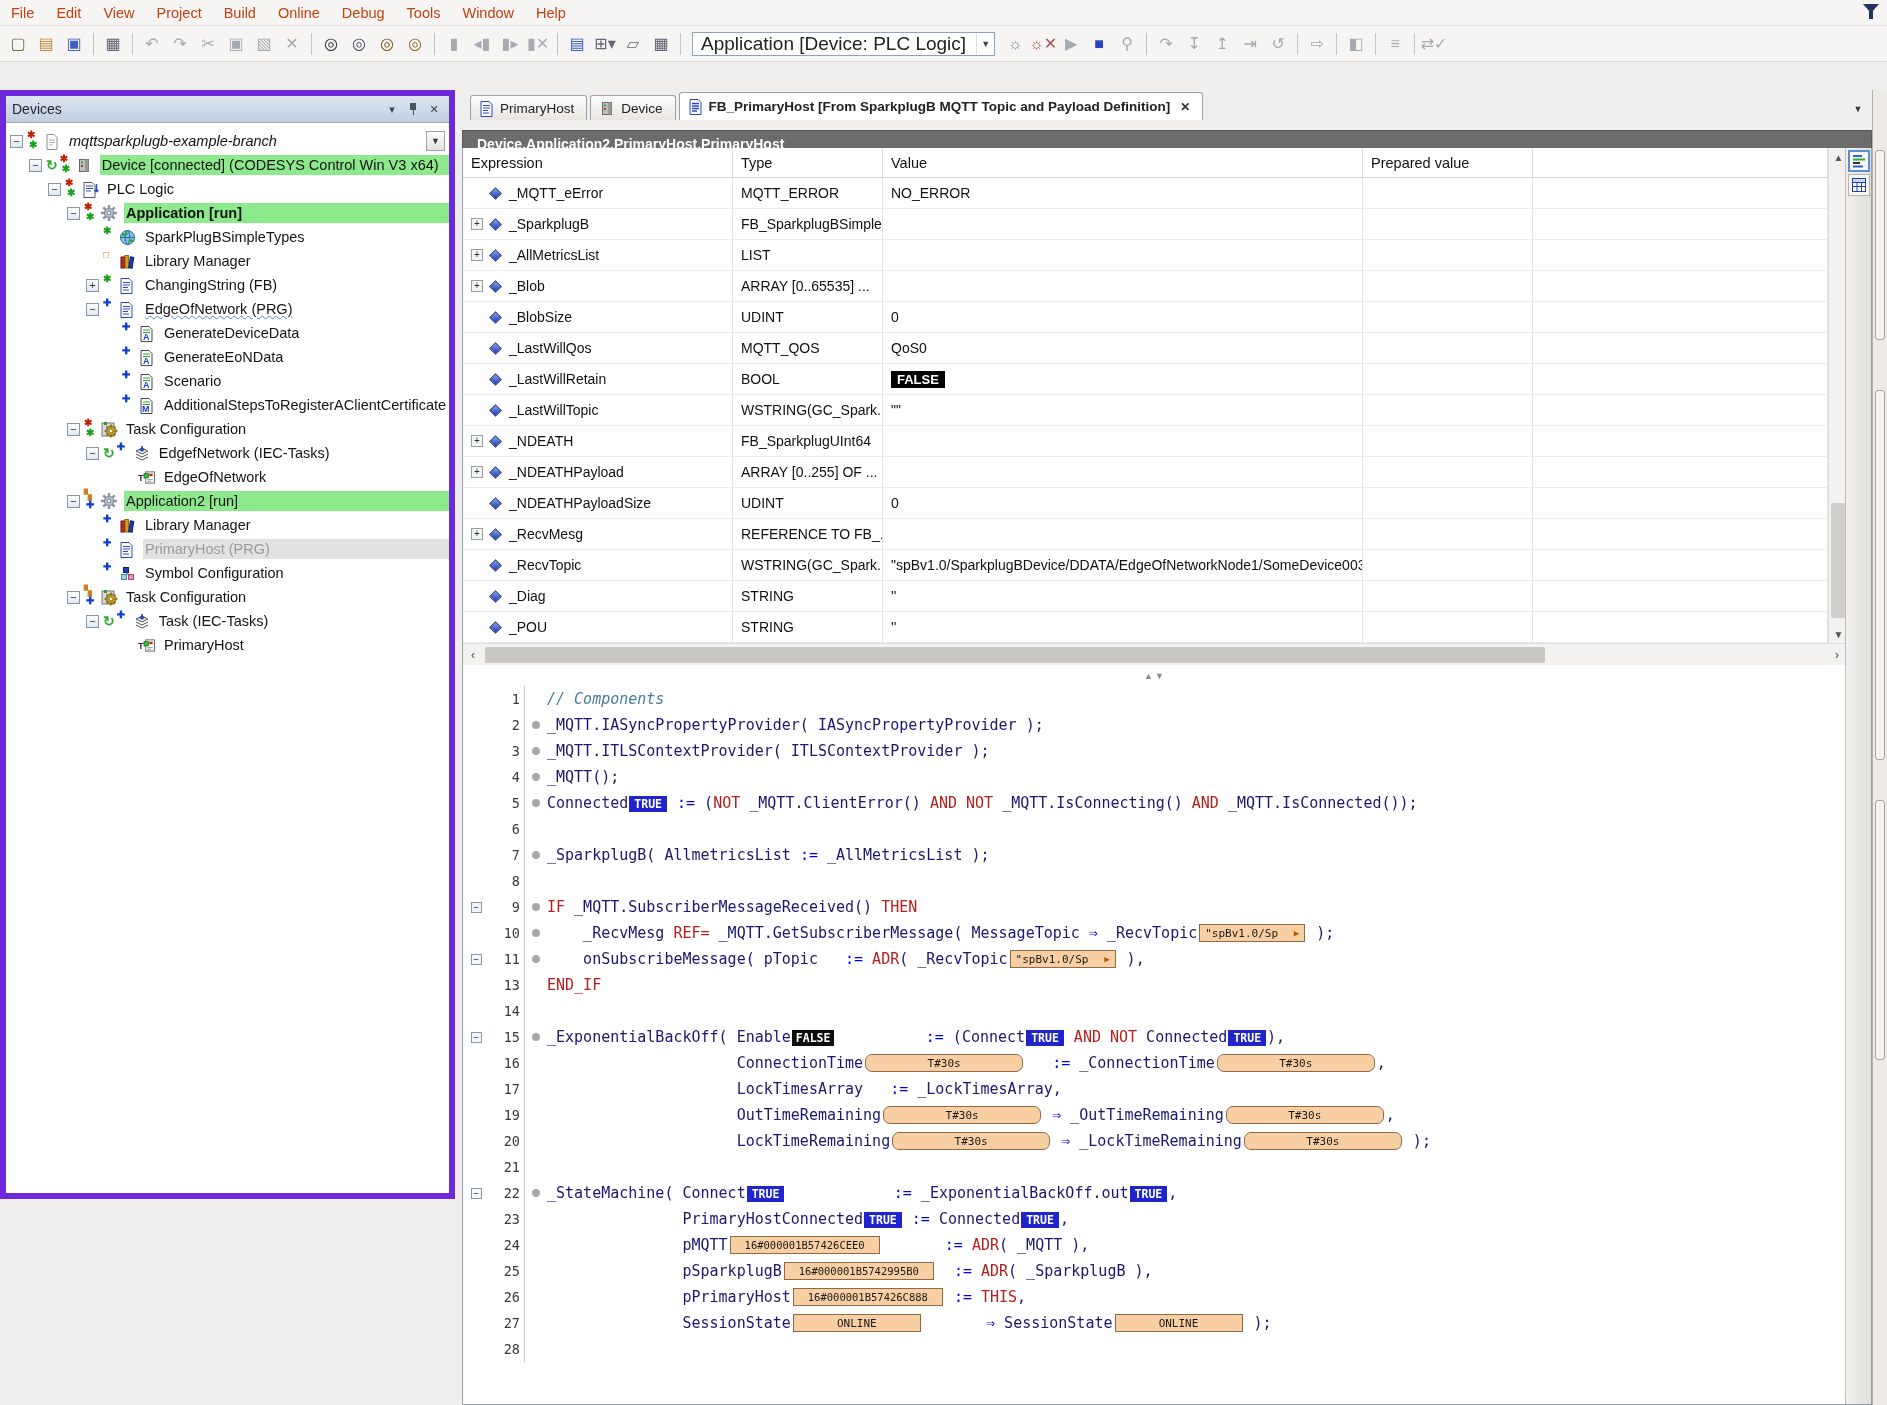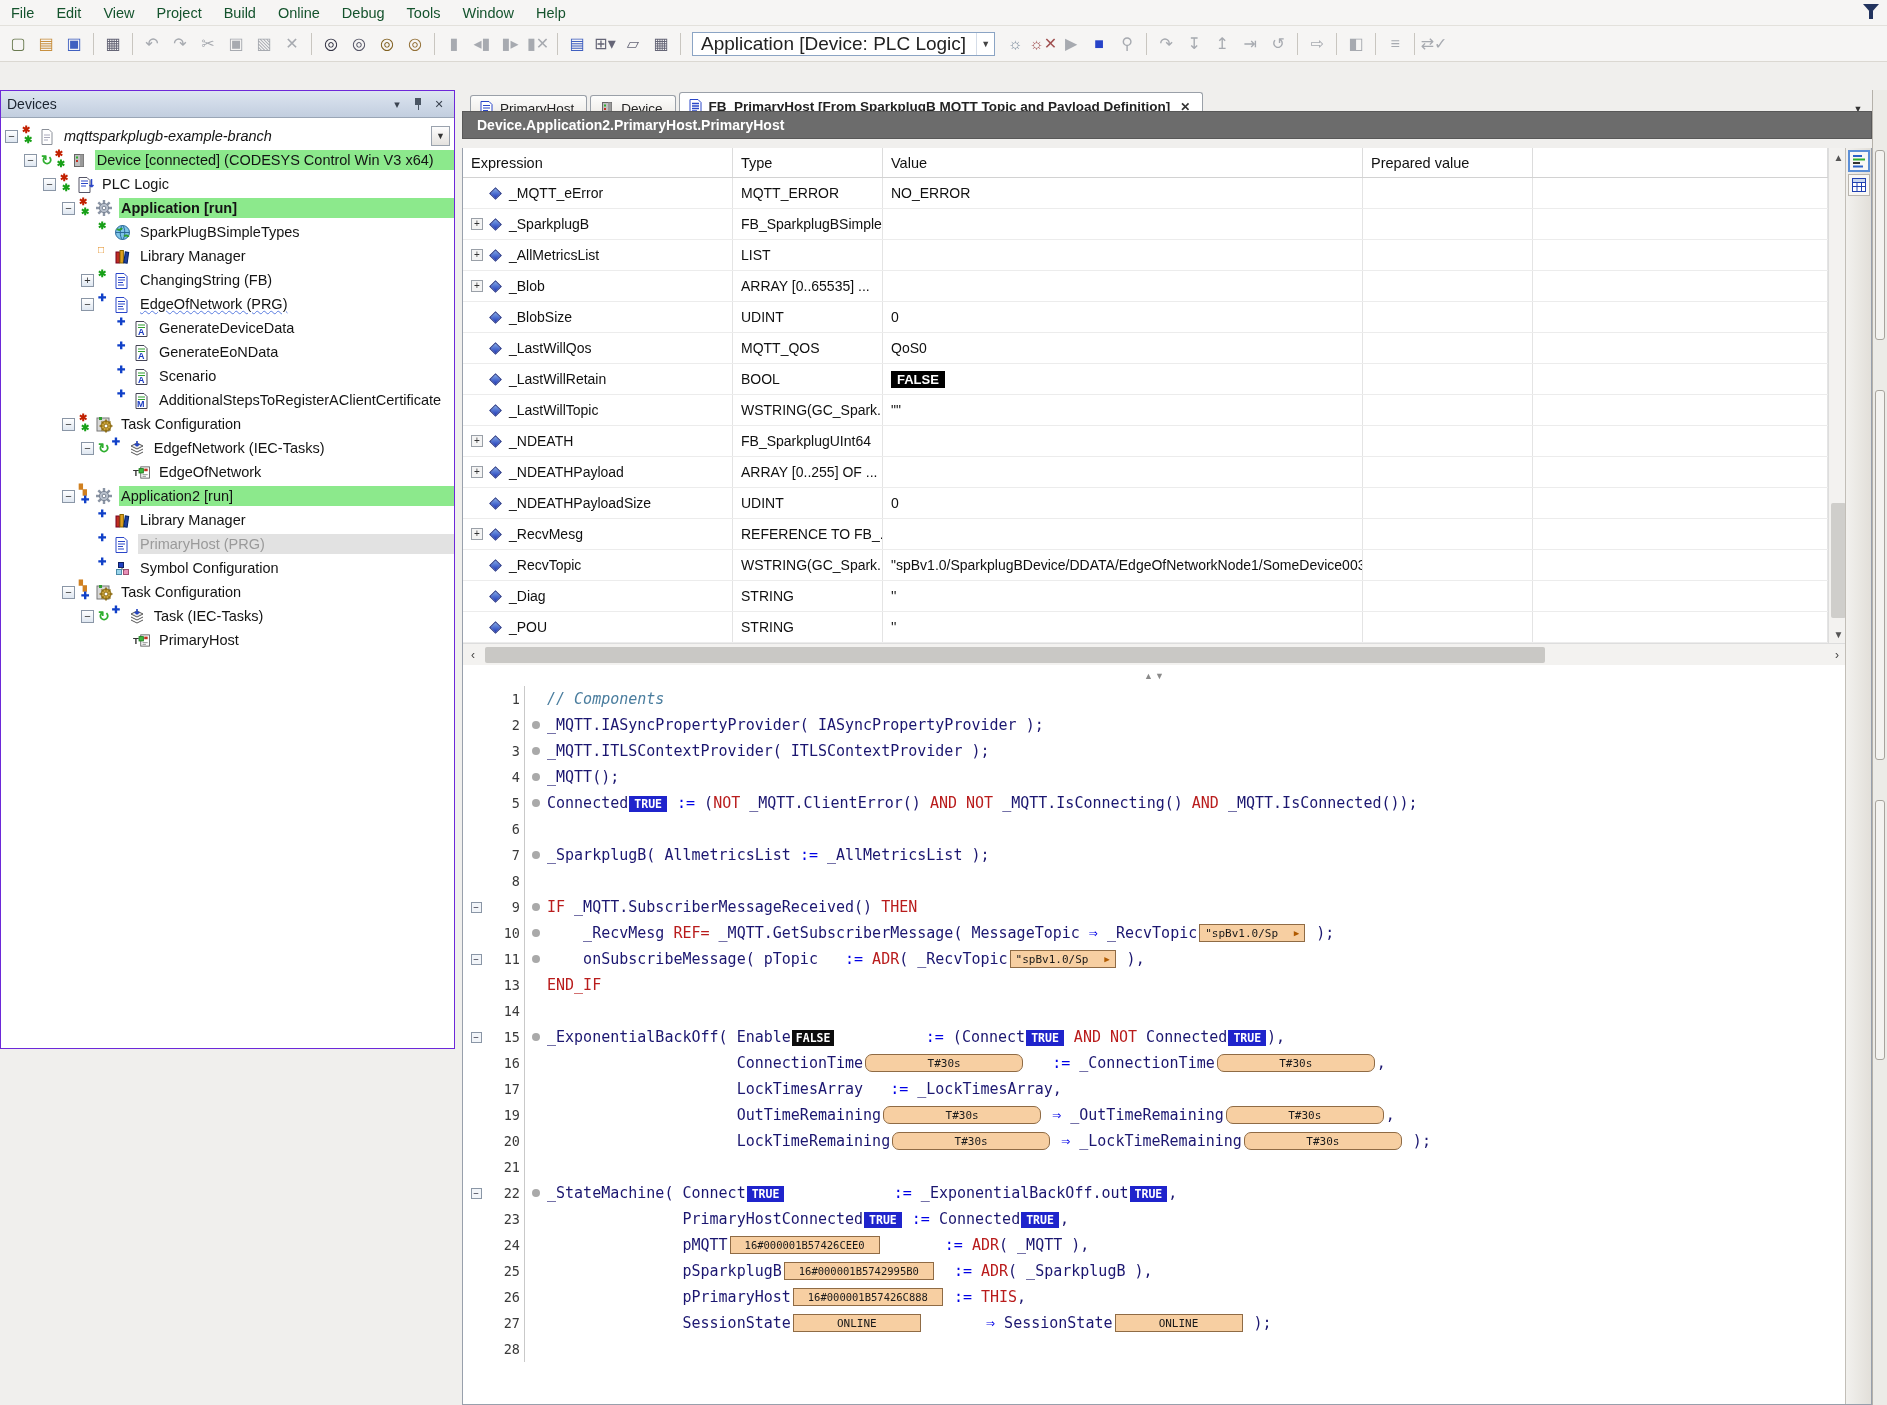--- a/index.html
+++ b/index.html
@@ -2,41 +2,41 @@
 <html><head>
 <meta charset="utf-8">
 <style>
   * { margin:0; padding:0; box-sizing:border-box; }
   html,body { width:1887px; height:1405px; overflow:hidden;
     font-family:"Liberation Sans", sans-serif; background:#f0efed; }
 
   
   #menubar { position:absolute; left:0; top:0; width:1887px; height:26px;
     background:#f6f5f4; border-bottom:1px solid #e3e1dc; display:flex; align-items:center; }
-  .menu-item { padding:2px 11px; font-size:14.5px; color:#14532d; cursor:default; }
+  .menu-item { padding:2px 11px; font-size:14.5px; color:#c2410c; cursor:default; }
   #funnel { position:absolute; right:8px; top:3px; width:16px; height:16px; }
   #funnel:before { content:""; position:absolute; left:0; top:1px; width:0; height:0;
     border-left:8px solid transparent; border-right:8px solid transparent; border-top:9px solid #22335e; }
   #funnel:after { content:""; position:absolute; left:6px; top:8px; width:4px; height:8px; background:#22335e; }
 
   #toolbar { position:absolute; left:0; top:26px; width:1887px; height:36px;
     background:#f6f5f4; border-bottom:1px solid #dbd8d2; display:flex; align-items:center; padding-left:4px; }
   .tbtn { width:26px; height:26px; display:flex; align-items:center; justify-content:center;
     font-size:16px; color:#5a5f66; margin:0 1px; border-radius:2px; }
   .tbtn.dim { color:#a7aab0; }
   .tsep { width:1px; height:22px; background:#c9c6c0; margin:0 5px; }
   #app-combo { display:flex; align-items:center; height:24px; background:#fff;
     border:1px solid #8ba4c4; margin:0 6px; padding-left:8px; min-width:232px; }
   #app-combo .lbl { font-size:19px; color:#222; flex:1; padding-right:10px;text-align:right; }
   #app-combo .arr { width:18px; height:22px; display:flex; align-items:center; justify-content:center;
     font-size:9px; color:#444; border-left:1px solid #d5dde8; }
 
   
-  #devices { position:absolute; left:0; top:90px; width:455px; height:959px;
-    background:#fff; border:1px solid #6d28d9; }
+  #devices { position:absolute; left:0; top:90px; width:455px; height:1109px;
+    background:#fff; border:6px solid #6d28d9; }
   #devices-header { height:27px; background:linear-gradient(#dde5f0,#c2cedf);
     border-bottom:1px solid #9aa6b6; display:flex; align-items:center; padding:0 6px; }
   #devices-title { font-size:14px; color:#1c2430; flex:1; }
   .hd-btn { width:18px; height:18px; display:flex; align-items:center; justify-content:center;
     font-size:11px; color:#3a4350; margin-left:3px; }
   .pin-shape { position:relative; width:10px; height:12px; }
   .pin-shape:before { content:""; position:absolute; left:2px; top:0; width:6px; height:7px;
     background:#4a5563; }
   .pin-shape:after { content:""; position:absolute; left:4.5px; top:7px; width:1.5px; height:5px; background:#4a5563; }
 
@@ -69,21 +69,21 @@
 
   #tabbar { position:absolute; left:0; top:0; width:1410px; height:30px; display:flex; align-items:flex-end; padding-left:8px; }
   .tab { height:25px; display:flex; align-items:center; padding:0 12px 0 8px; margin-right:3px;
     background:linear-gradient(#fdfdfc,#e9e6e1); border:1px solid #9aa0a8; border-bottom:none;
     border-radius:3px 3px 0 0; font-size:13.5px; color:#222; }
   .tab.active { height:28px; background:#fff; font-weight:bold; }
   .tab .ticn { margin-right:6px; display:flex; }
   .tab-close { margin-left:10px; font-weight:bold; font-size:12px; color:#333; }
   #tab-list-btn { position:absolute; right:6px; bottom:6px; font-size:9px; color:#333; width:16px; text-align:center; }
 
-  #breadcrumb { position:absolute; left:0; top:21px; width:1410px; height:28px; background:#6c6c6c;
+  #breadcrumb { position:absolute; left:0; top:40px; width:1410px; height:28px; background:#6c6c6c;
     color:#fff; font-weight:bold; font-size:14px; display:flex; align-items:center; padding-left:14px;
     border:1px solid #585858; }
 
   #body-area { position:absolute; left:0; top:58px; width:1410px; height:1257px; background:#fff;
     border:1px solid #98a0ac; border-top:none; }
   #side-strip { position:absolute; right:0; top:0; width:26px; height:100%;
     background:linear-gradient(90deg,#f2f1ee,#e2dfd9); border-left:1px solid #c2beb7; }
   .view-btn { width:22px; height:22px; margin:2px auto; background:#f8f7f5; border:1px solid #b8b4ad;
     display:flex; align-items:center; justify-content:center; }
   .view-btn.active { border:2px solid #5b8ed6; }

